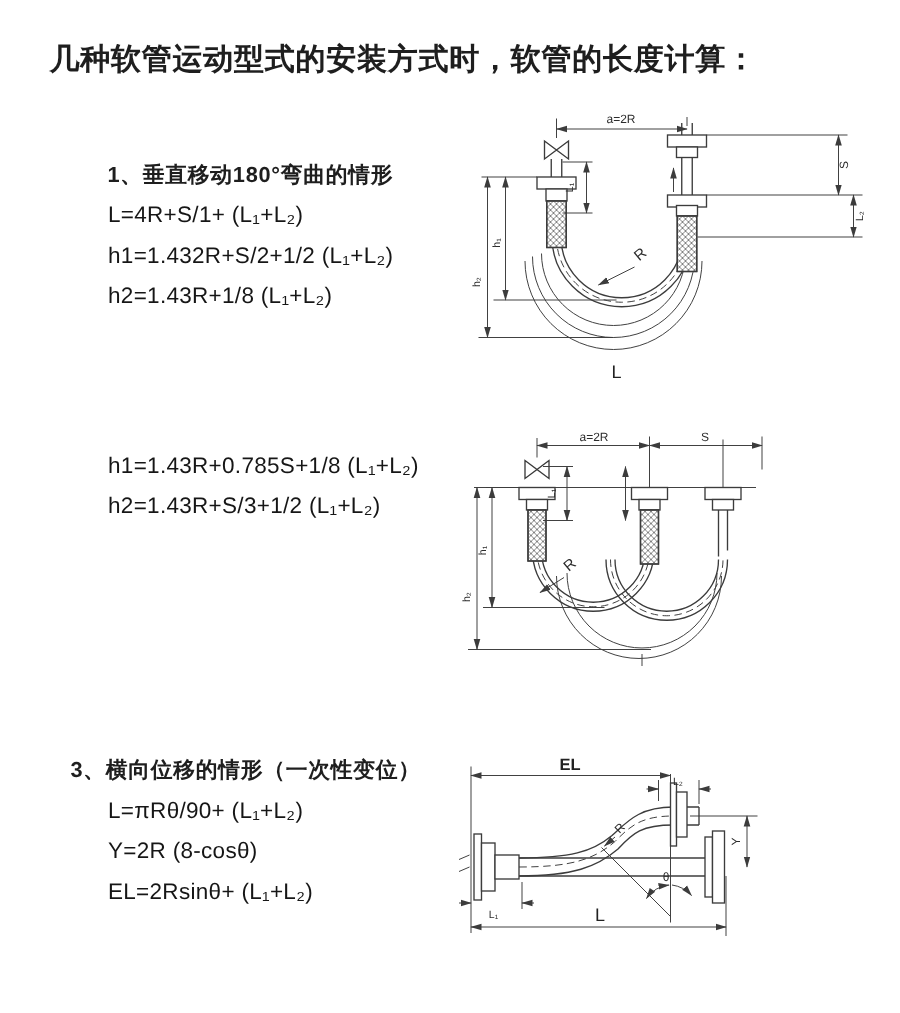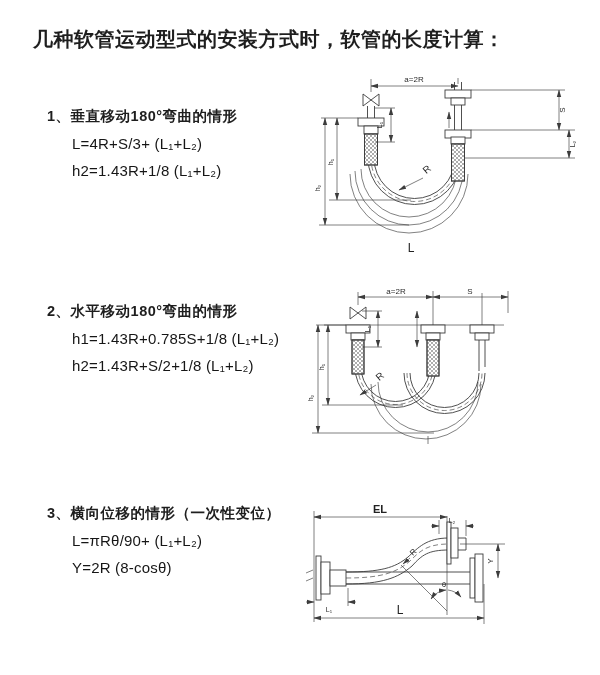--- a/index.html
+++ b/index.html
@@ -2,21 +2,21 @@
 <html><head>
 <meta charset="utf-8">
 <style>
   html,body{margin:0;padding:0;}
   body{
     width:600px;height:675px;position:relative;background:#ffffff;
     font-family:"Liberation Sans","DejaVu Sans",sans-serif;color:#1e1e1e;overflow:hidden;
   }
   .page-title{position:absolute;left:33px;top:26px;font-size:20px;font-weight:700;letter-spacing:.5px;}
   .section{position:absolute;left:47px;}
-  .sec-h{font-size:14.5px;font-weight:700;margin:0 0 9px 0;letter-spacing:.5px;}
+  .sec-h{font-size:14.5px;font-weight:700;margin:0 0 9px 0;letter-spacing:.5px;text-align:right;}
   .formula{font-size:15px;margin:0 0 10px 25px;letter-spacing:.2px;color:#161616;}
   .dgm{position:absolute;}
   .dln{stroke:#3c3c3c;stroke-width:.9;fill:none;}
   .thin{stroke-width:.65;}
   .cl{stroke-dasharray:9 3 2 3;stroke-width:.65;}
   .hd{stroke-dasharray:5 3;stroke-width:.65;}
   .wf{fill:#ffffff;stroke:#3c3c3c;stroke-width:.9;}
   .dimt{font-size:8px;fill:#2c2c2c;stroke:none;}
   .dimt7{font-size:7px;fill:#2c2c2c;stroke:none;}
   .rlab{font-size:10px;fill:#2c2c2c;stroke:none;}
@@ -39,21 +39,22 @@
     </pattern>
   </defs>
 </svg>
 
 <div>
 
   <div class="page-title">几种软管运动型式的安装方式时，软管的长度计算：</div>
 
   <div class="section" style="top:107px">
     <p class="sec-h">1、垂直移动180°弯曲的情形</p>
-    <p class="formula">L=4R+S/3+ (L₁+L₂)</p>
+    <p class="formula">L=4R+S/1+ (L₁+L₂)</p>
+    <p class="formula">h1=1.432R+S/2+1/2 (L₁+L₂)</p>
     <p class="formula">h2=1.43R+1/8 (L₁+L₂)</p>
   </div>
 
   <svg class="dgm" style="left:313px;top:70px" width="272" height="188" viewBox="0 0 272 188">
     <g class="dln">
 
       <path d="M61,88 A40.5,40.5 0 0 0 142,88"></path>
       <path d="M55,88 A46.5,46.5 0 0 0 148,88"></path>
       <path class="hd" d="M58,88 A43.5,43.5 0 0 0 145,88"></path>
 
@@ -117,23 +118,22 @@
       <line class="dln thin" x1="6" y1="155" x2="96" y2="155"></line>
       <text class="dimt7" text-anchor="middle" transform="rotate(-90 7 118)" x="7" y="118">h₂</text>
 
       <text class="rlab" text-anchor="middle" transform="rotate(-40 116 102)" x="116" y="102">R</text>
       <line class="dln thin" x1="110" y1="108" x2="86" y2="120" marker-end="url(#aE)"></line>
       <text class="biglab" x="98" y="182" text-anchor="middle">L</text>
     </g>
   </svg>
 
   <div class="section" style="top:302px">
-    <p class="sec-h">2、水平移动180°弯曲的情形</p>
     <p class="formula">h1=1.43R+0.785S+1/8 (L₁+L₂)</p>
-    <p class="formula">h2=1.43R+S/2+1/8 (L₁+L₂)</p>
+    <p class="formula">h2=1.43R+S/3+1/2 (L₁+L₂)</p>
   </div>
 
   <svg class="dgm" style="left:308px;top:283px" width="290" height="172" viewBox="0 0 290 172">
     <g class="dln">
 
       <path d="M53,84 A34.5,34.5 0 0 0 122,84"></path>
       <path d="M47,84 A40.5,40.5 0 0 0 128,84"></path>
       <path class="hd" d="M50,84 A37.5,37.5 0 0 0 125,84"></path>
 
       <path d="M102,90 A34.5,34.5 0 0 0 171,90"></path>
@@ -197,20 +197,21 @@
       <text class="rlab" text-anchor="middle" transform="rotate(-40 74 96)" x="74" y="96">R</text>
       <line class="dln thin" x1="68" y1="102" x2="52" y2="112" marker-end="url(#aE)"></line>
       <line class="dln thin" x1="120" y1="153" x2="120" y2="161"></line>
     </g>
   </svg>
 
   <div class="section" style="top:504px">
     <p class="sec-h">3、横向位移的情形（一次性变位）</p>
     <p class="formula">L=πRθ/90+ (L₁+L₂)</p>
     <p class="formula">Y=2R (8-cosθ)</p>
+    <p class="formula">EL=2Rsinθ+ (L₁+L₂)</p>
   </div>
 
   <svg class="dgm" style="left:300px;top:500px" width="298" height="160" viewBox="0 0 298 160">
     <line class="cl" x1="4" y1="78" x2="270" y2="78"></line>
 
     <g class="dln">
       <line x1="46" y1="72" x2="170" y2="72"></line>
       <line x1="46" y1="84" x2="170" y2="84"></line>
     </g>
 

